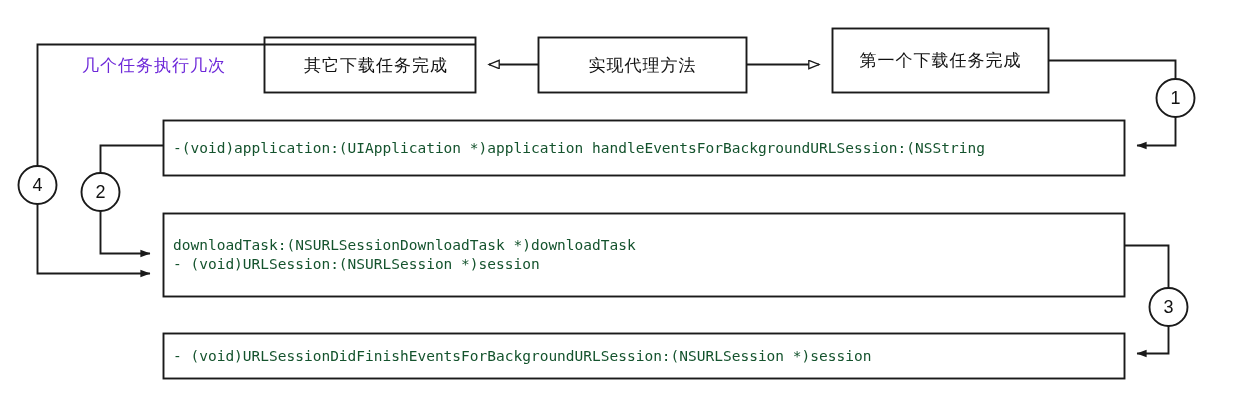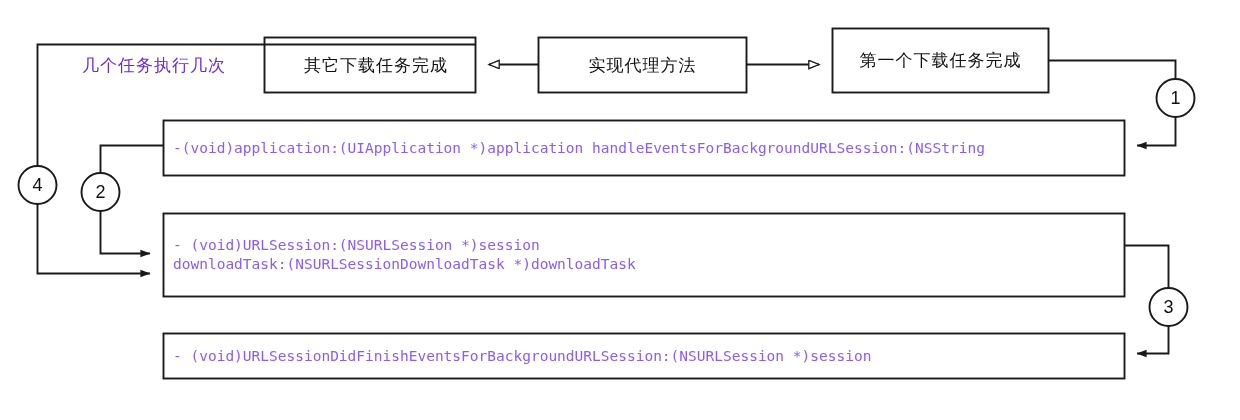--- a/index.html
+++ b/index.html
@@ -10,21 +10,21 @@
     position:absolute;
     display:flex;align-items:center;justify-content:center;
     font-family:"Liberation Sans",sans-serif;
     font-size:17px;color:#111;letter-spacing:1px;
     pointer-events:none;white-space:nowrap;
   }
   .codebox{
     position:absolute;
     display:flex;flex-direction:column;justify-content:center;
     font-family:"DejaVu Sans Mono","Liberation Mono",monospace;
-    font-size:14.5px;line-height:19px;color:#8b5cf6;
+    font-size:14.5px;line-height:19px;color:#14532d;
     padding-left:9px;box-sizing:border-box;
     pointer-events:none;white-space:pre;
   }
   .codebox.one-line{justify-content:center;}
   .freelbl{
     position:absolute;
     font-family:"Liberation Sans",sans-serif;
     font-size:17px;color:#6d28d9;letter-spacing:1px;white-space:nowrap;
   }
   .circnum{
@@ -89,22 +89,22 @@
 
   <div class="boxlbl" style="left:832px;top:28px;width:217px;height:65px;">第一个下载任务完成</div>
 
   <div class="boxlbl" style="left:538px;top:37px;width:209px;height:56px;">实现代理方法</div>
 
   <div class="codebox" style="left:164px;top:121px;width:960px;height:54px;">
     <span>-(void)application:(UIApplication *)application handleEventsForBackgroundURLSession:(NSString</span>
   </div>
 
   <div class="codebox" style="left:164px;top:214px;width:960px;height:82px;">
+    <span>downloadTask:(NSURLSessionDownloadTask *)downloadTask</span>
     <span>- (void)URLSession:(NSURLSession *)session</span>
-    <span>downloadTask:(NSURLSessionDownloadTask *)downloadTask</span>
   </div>
 
   <div class="codebox one-line" style="left:164px;top:334px;width:960px;height:44px;">
     <span>- (void)URLSessionDidFinishEventsForBackgroundURLSession:(NSURLSession *)session</span>
   </div>
 
   <div class="circnum" style="left:1156px;top:79px;width:39px;height:39px;">1</div>
 
   <div class="circnum" style="left:81px;top:173px;width:39px;height:39px;">2</div>
 

